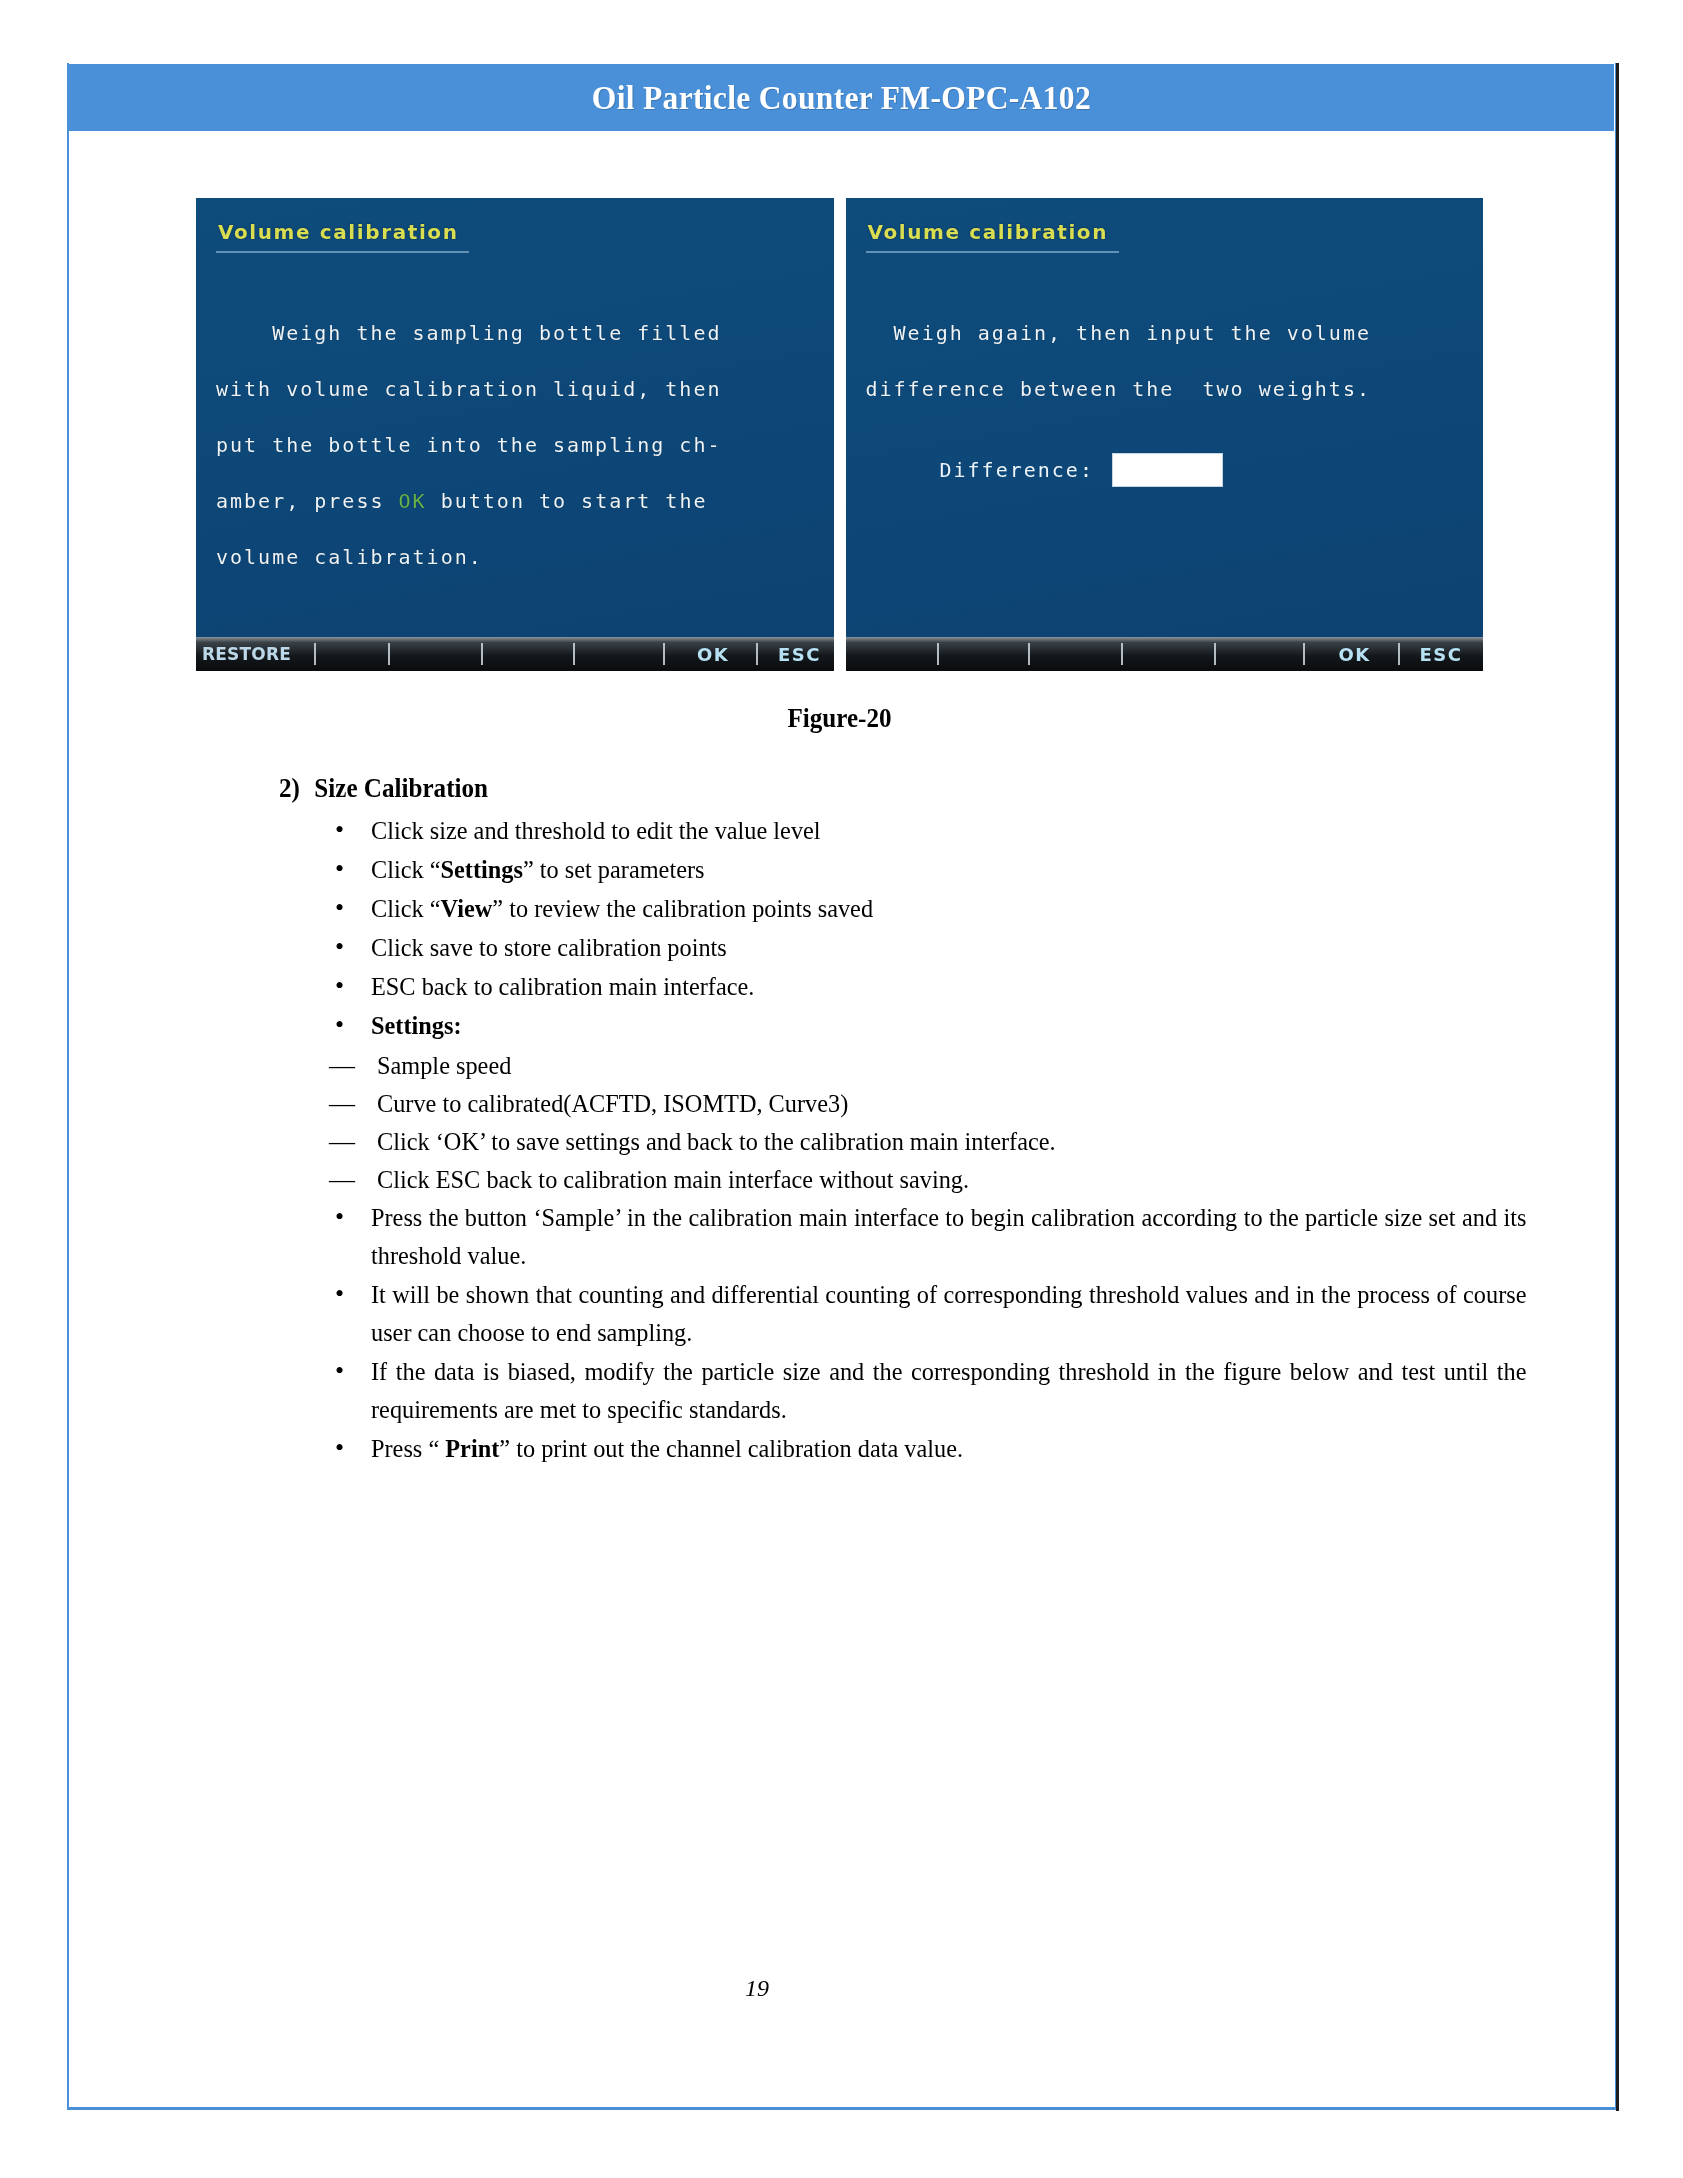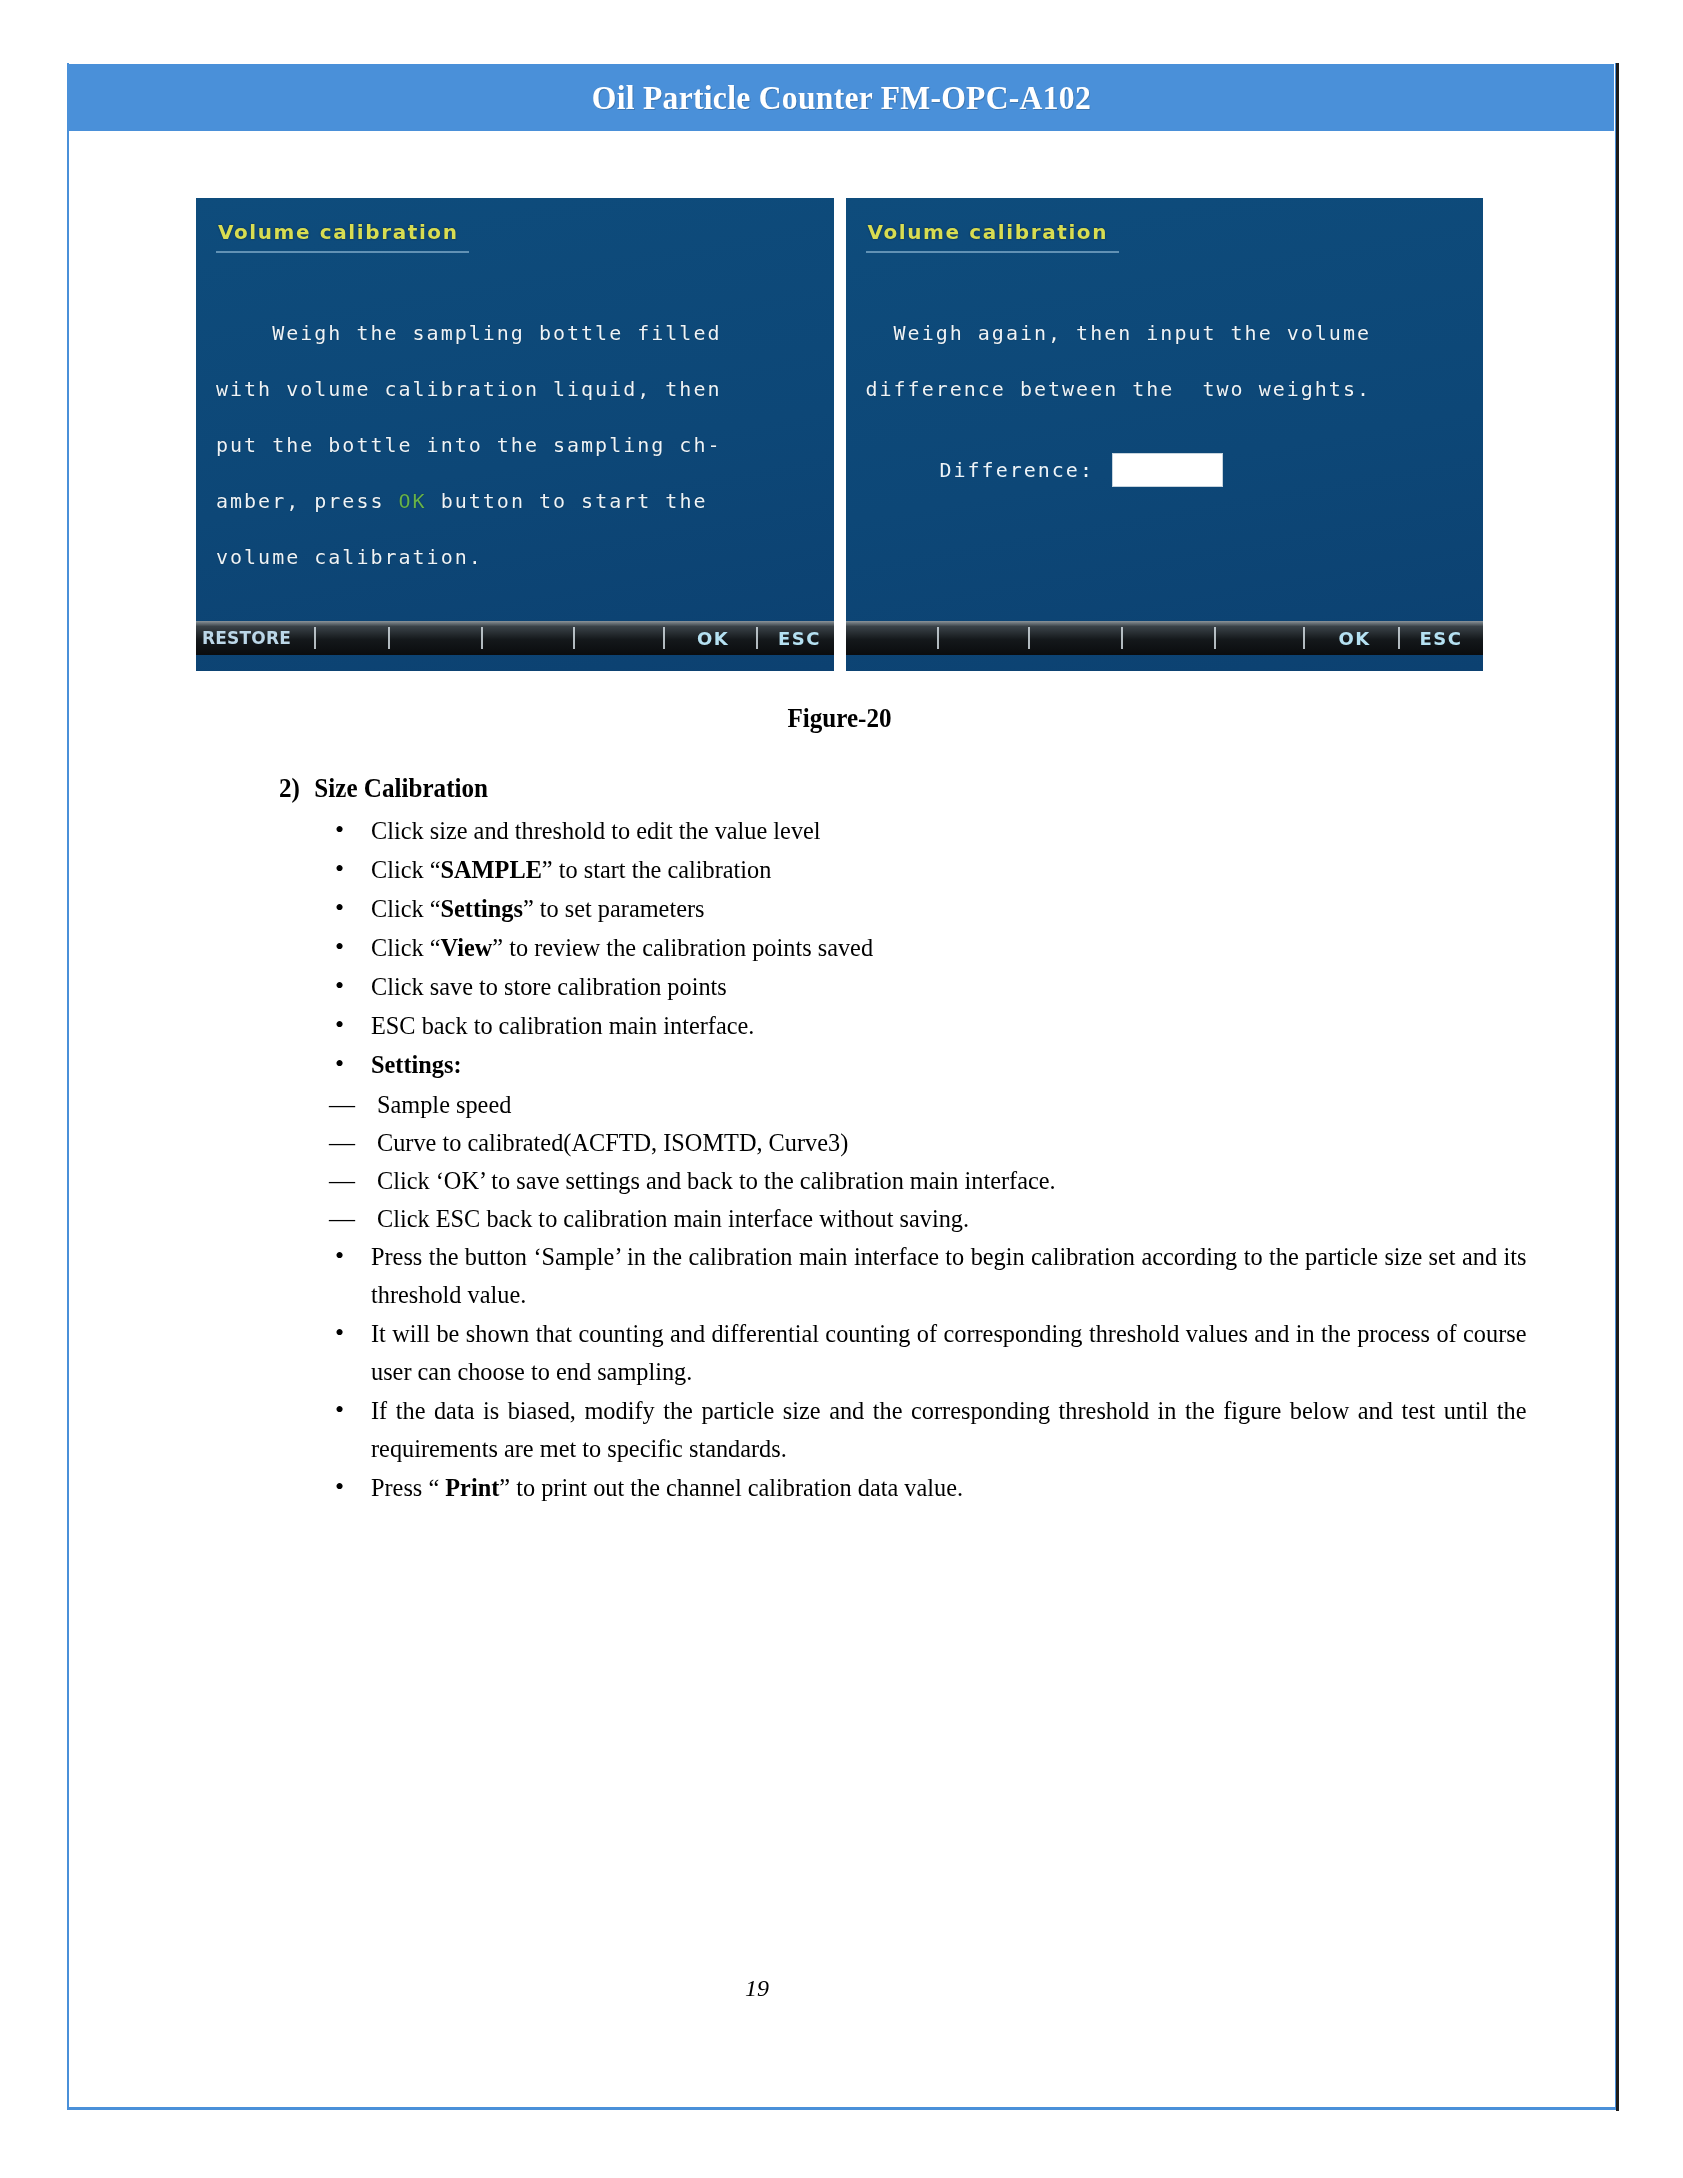--- a/index.html
+++ b/index.html
@@ -138,21 +138,21 @@
     margin-left: 18px;
     width: 111px;
     height: 34px;
     background: #ffffff;
     border: 1px solid #c6d4de;
   }
 
   
   .status-bar {
     position: absolute;
-    left: 0; right: 0; bottom: 16px;
+    left: 0; right: 0; bottom: 0;
     height: 34px;
     background: linear-gradient(180deg, #8b949a 0%, #3a4248 16%, #14181b 55%, #0a0c0e 100%);
   }
   .status-inner {
     position: relative;
     width: 100%; height: 100%;
   }
   .status-restore {
     position: absolute;
     left: 6px; top: 7px;
@@ -358,23 +358,20 @@
 
     <div id="section-heading">
       <span class="num">2)</span><span>Size Calibration</span>
     </div>
 
     <ul class="bullets" id="bullets-main">
         <li>
           <span class="btxt">Click size and threshold to edit the value level</span>
         </li>
         <li>
-          <span class="btxt">Click “<b>SAMPLE</b>” to start the calibration</span>
-        </li>
-        <li>
           <span class="btxt">Click “<b>Settings</b>” to set parameters</span>
         </li>
         <li>
           <span class="btxt">Click “<b>View</b>” to review the calibration points saved</span>
         </li>
         <li>
           <span class="btxt">Click save to store calibration points</span>
         </li>
         <li>
           <span class="btxt">ESC back to calibration main interface.</span>

